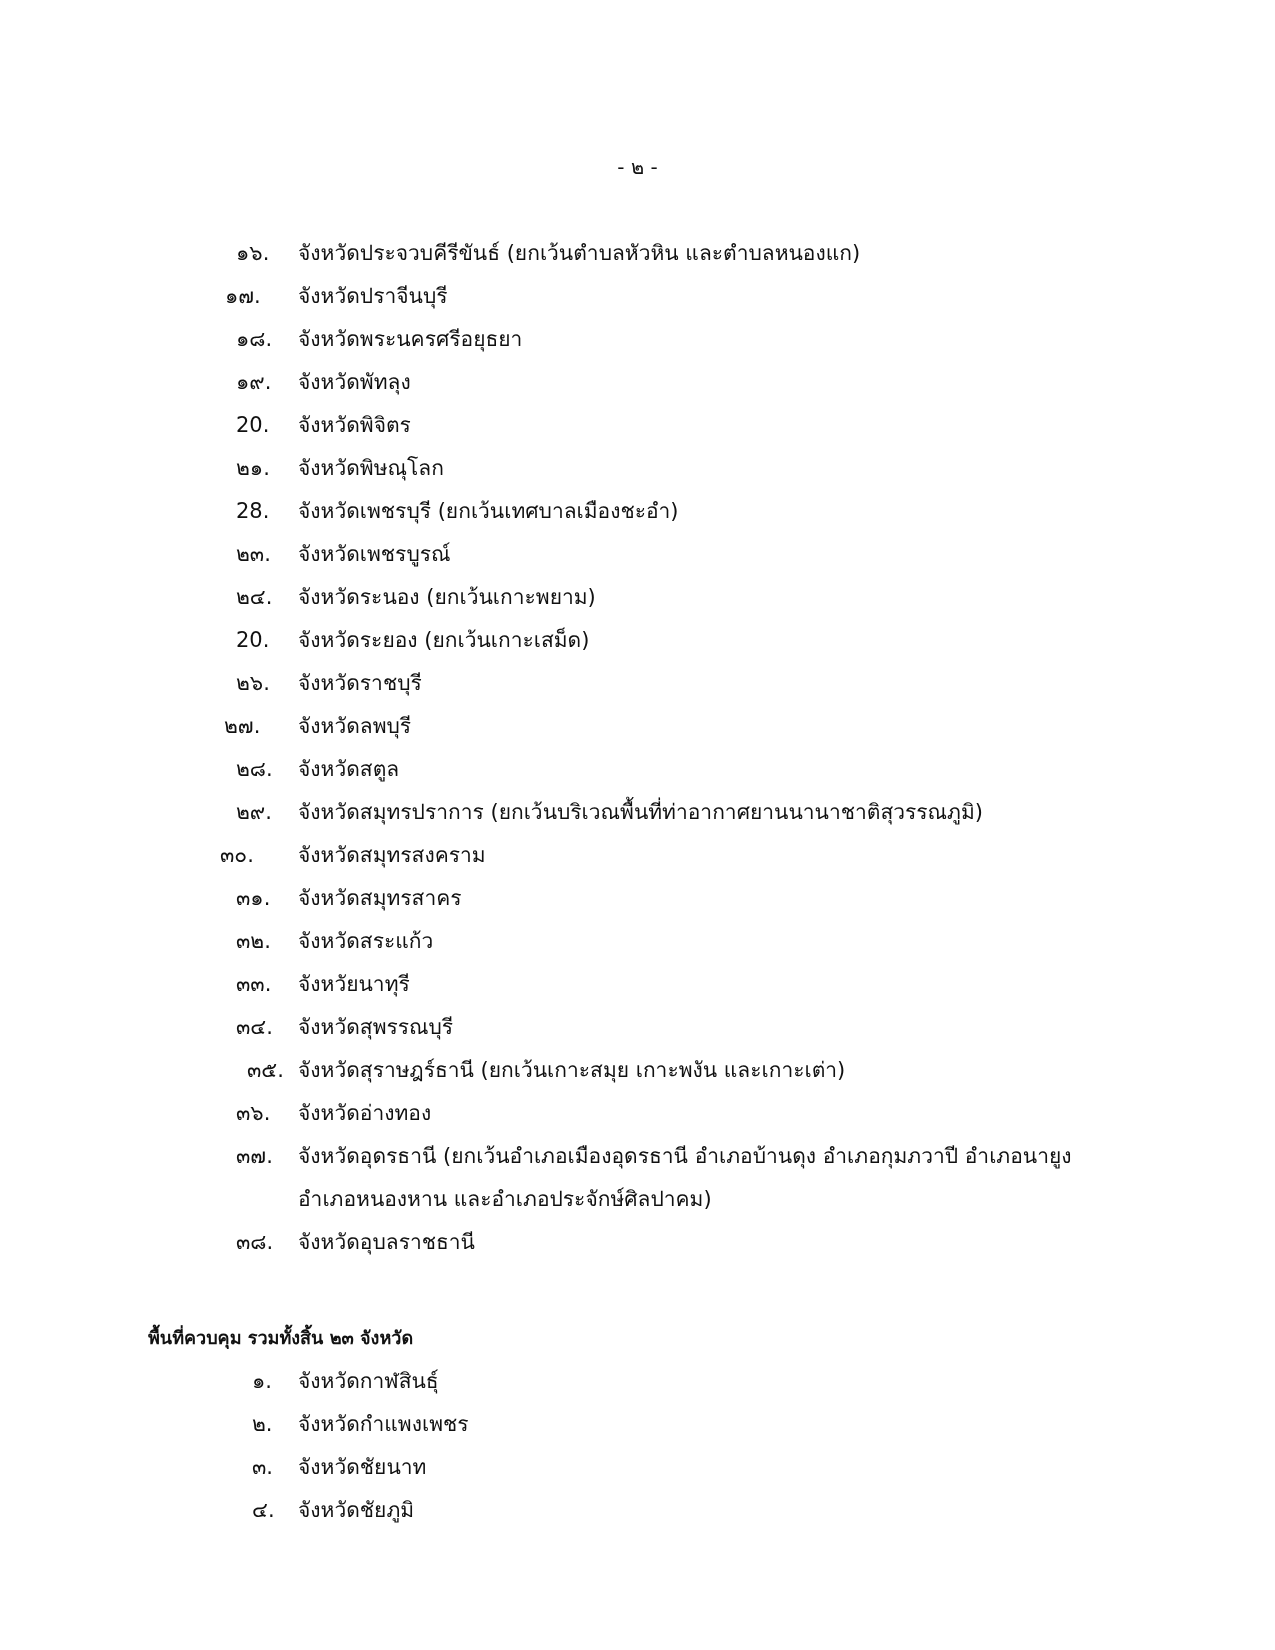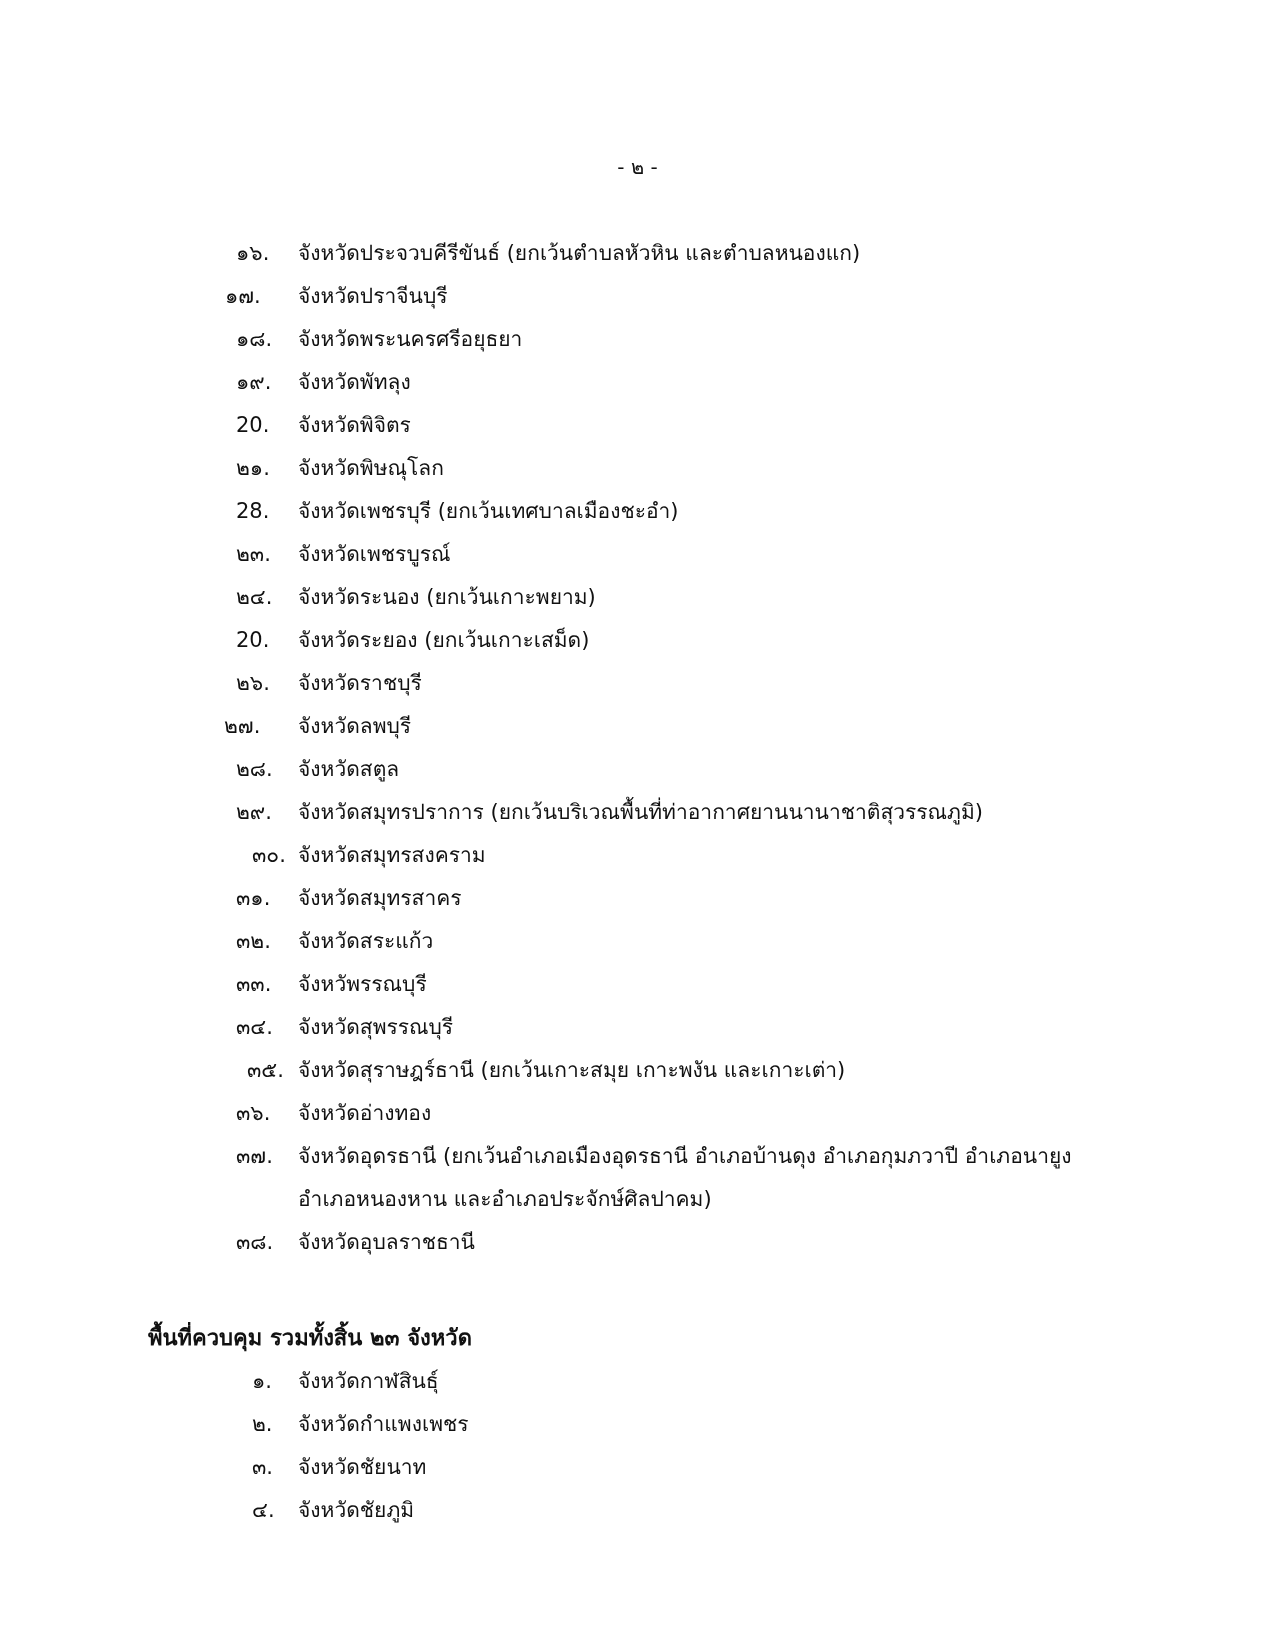--- a/index.html
+++ b/index.html
@@ -50,21 +50,21 @@
     }
     .item .text2 {
       position: absolute;
       left: 298px;
       top: 43px;
     }
     .heading {
       position: absolute;
       left: 148px;
       top: 1318px;
-      font-size: 22px;
+      font-size: 18px;
       font-weight: bold;
       line-height: 40px;
       white-space: nowrap;
     }
   </style>
 </head>
 <body>
 
 <div class="page-number">- ๒ -</div>
 
@@ -119,34 +119,34 @@
     </div>
   <div class="item" style="top:748px">
       <span class="num" style="left:236px">๒๘.</span>
       <span class="text">จังหวัดสตูล</span>
     </div>
   <div class="item" style="top:791px">
       <span class="num" style="left:236px">๒๙.</span>
       <span class="text">จังหวัดสมุทรปราการ (ยกเว้นบริเวณพื้นที่ท่าอากาศยานนานาชาติสุวรรณภูมิ)</span>
     </div>
   <div class="item" style="top:834px">
-      <span class="num" style="left:252px">๓๐.</span>
+      <span class="num" style="left:220px">๓๐.</span>
       <span class="text">จังหวัดสมุทรสงคราม</span>
     </div>
   <div class="item" style="top:877px">
       <span class="num" style="left:236px">๓๑.</span>
       <span class="text">จังหวัดสมุทรสาคร</span>
     </div>
   <div class="item" style="top:920px">
       <span class="num" style="left:236px">๓๒.</span>
       <span class="text">จังหวัดสระแก้ว</span>
     </div>
   <div class="item" style="top:963px">
       <span class="num" style="left:236px">๓๓.</span>
-      <span class="text">จังหวัพรรณบุรี</span>
+      <span class="text">จังหวัยนาทุรี</span>
     </div>
   <div class="item" style="top:1006px">
       <span class="num" style="left:236px">๓๔.</span>
       <span class="text">จังหวัดสุพรรณบุรี</span>
     </div>
   <div class="item" style="top:1049px">
       <span class="num" style="left:247px">๓๕.</span>
       <span class="text">จังหวัดสุราษฎร์ธานี (ยกเว้นเกาะสมุย เกาะพงัน และเกาะเต่า)</span>
     </div>
   <div class="item" style="top:1092px">

